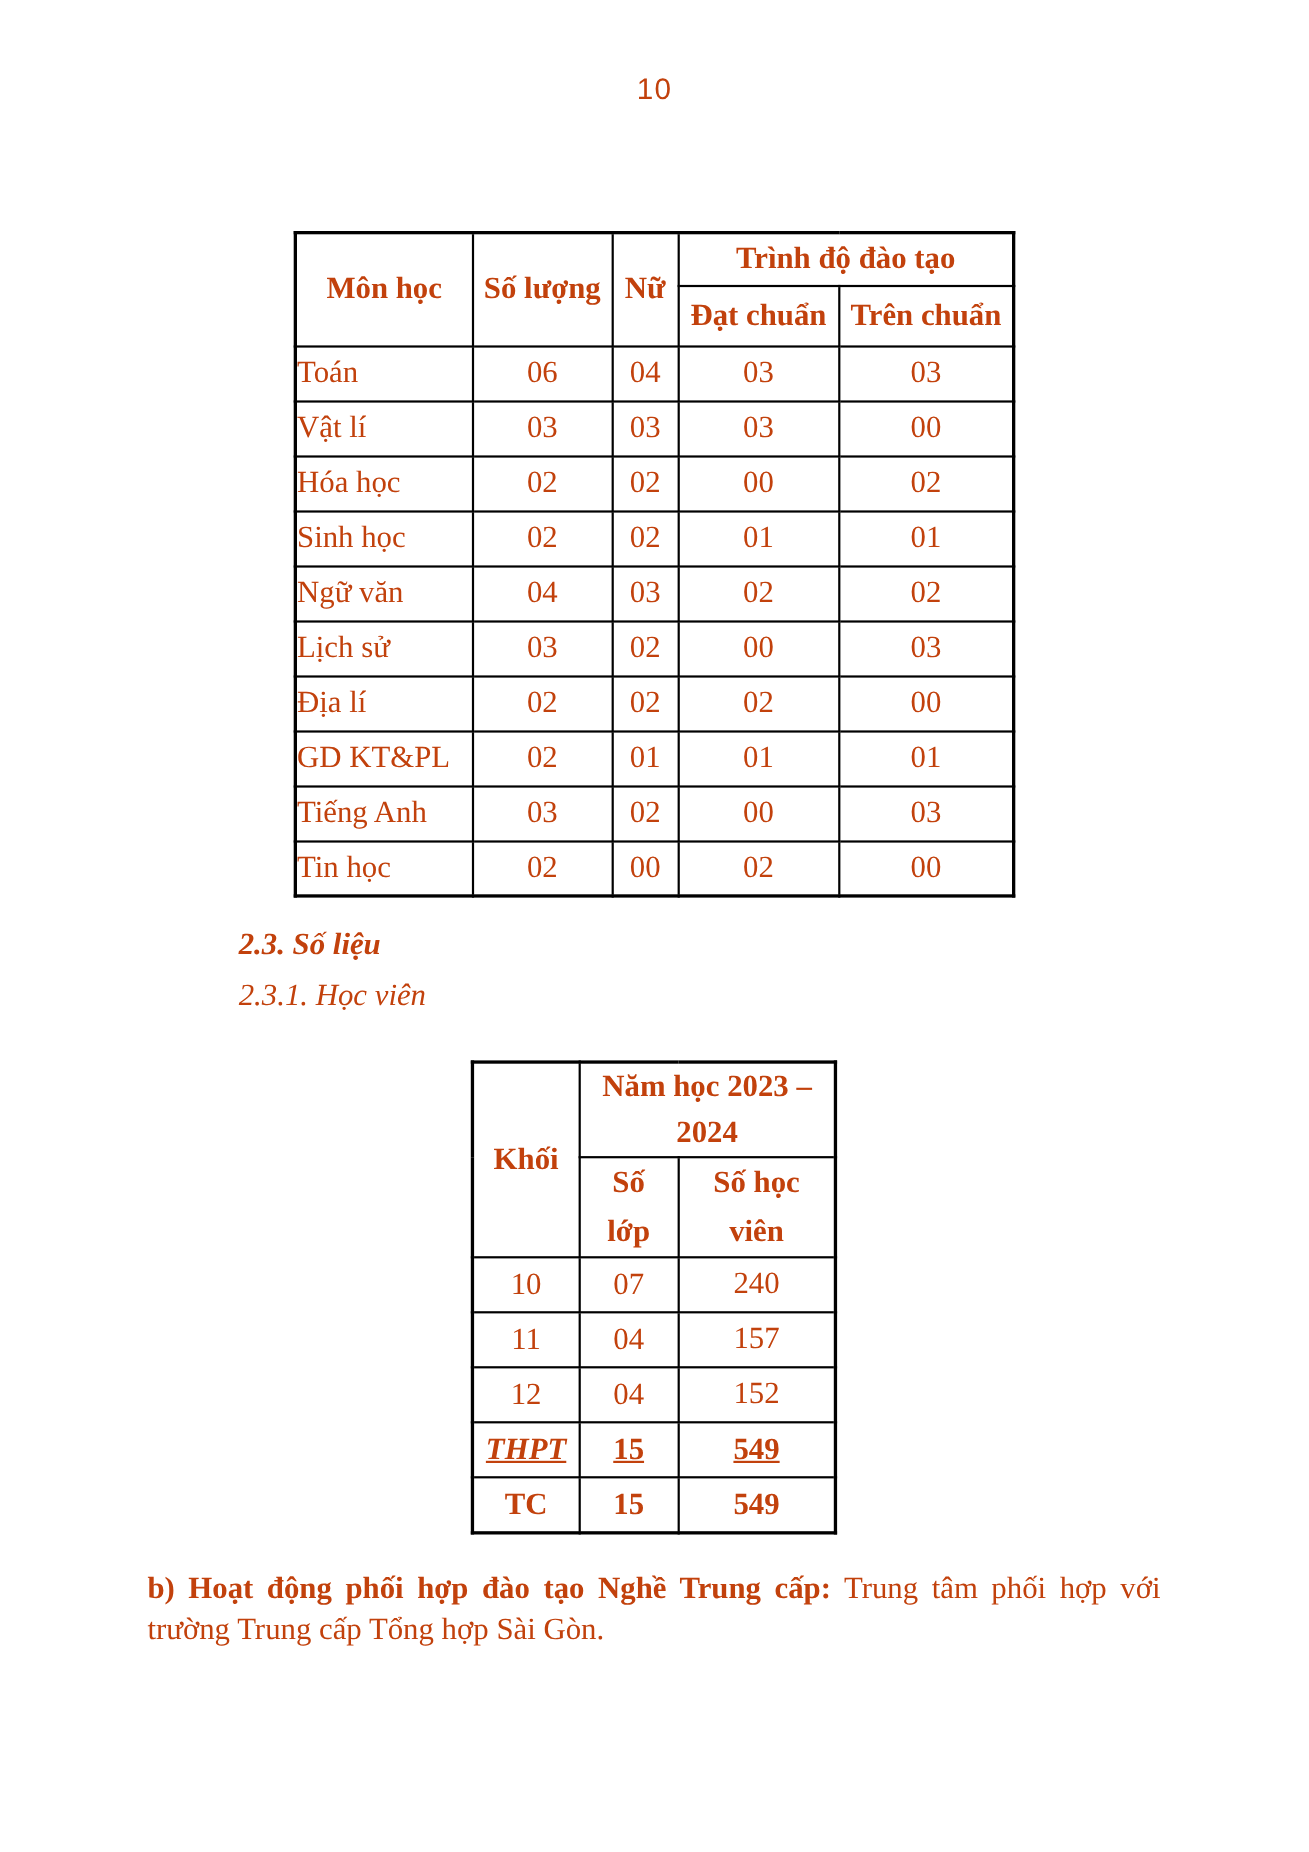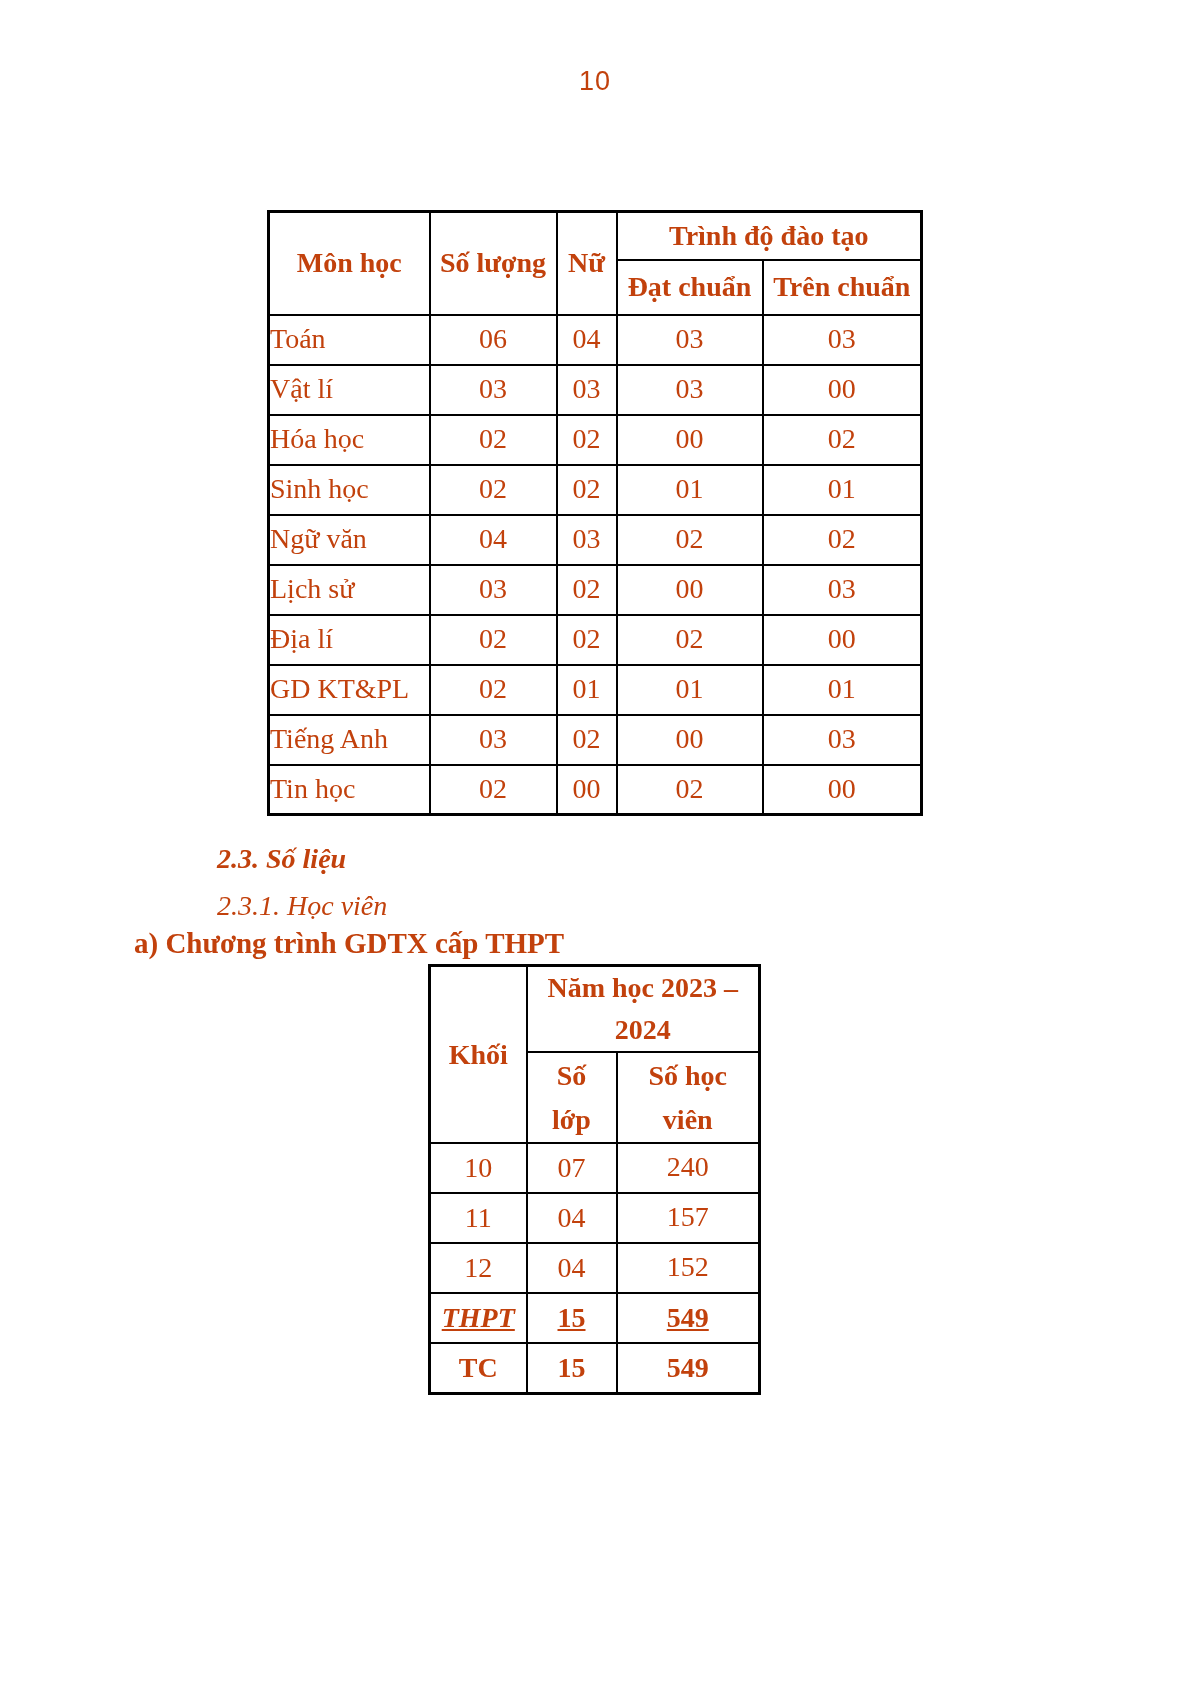--- a/index.html
+++ b/index.html
@@ -206,21 +206,20 @@
     <td>02</td>
     <td>00</td>
     <td>02</td>
     <td>00</td>
   </tr>
       </tbody>
   </table>
 
   <div class="h23">2.3. Số liệu</div>
   <div class="h231">2.3.1. Học viên</div>
-  <div class="ha">a) Chương trình GDTX cấp THPT</div>
 
   <table class="t2">
     <colgroup>
       <col class="c-khoi">
         <col class="c-lop">
         <col class="c-hv">
     </colgroup>
     <thead>
       <tr class="r-year">
         <th rowspan="2">Khối</th>
@@ -253,14 +252,15 @@
     <td>549</td>
   </tr>
         <tr class="em-tc">
     <td>TC</td>
     <td>15</td>
     <td>549</td>
   </tr>
       </tbody>
   </table>
 
+  <p class="parab"><b>b) Hoạt động phối hợp đào tạo Nghề Trung cấp:</b><span> Trung tâm phối hợp với trường Trung cấp Tổng hợp Sài Gòn.</span></p>
 
 </div>
 
 </body></html>

